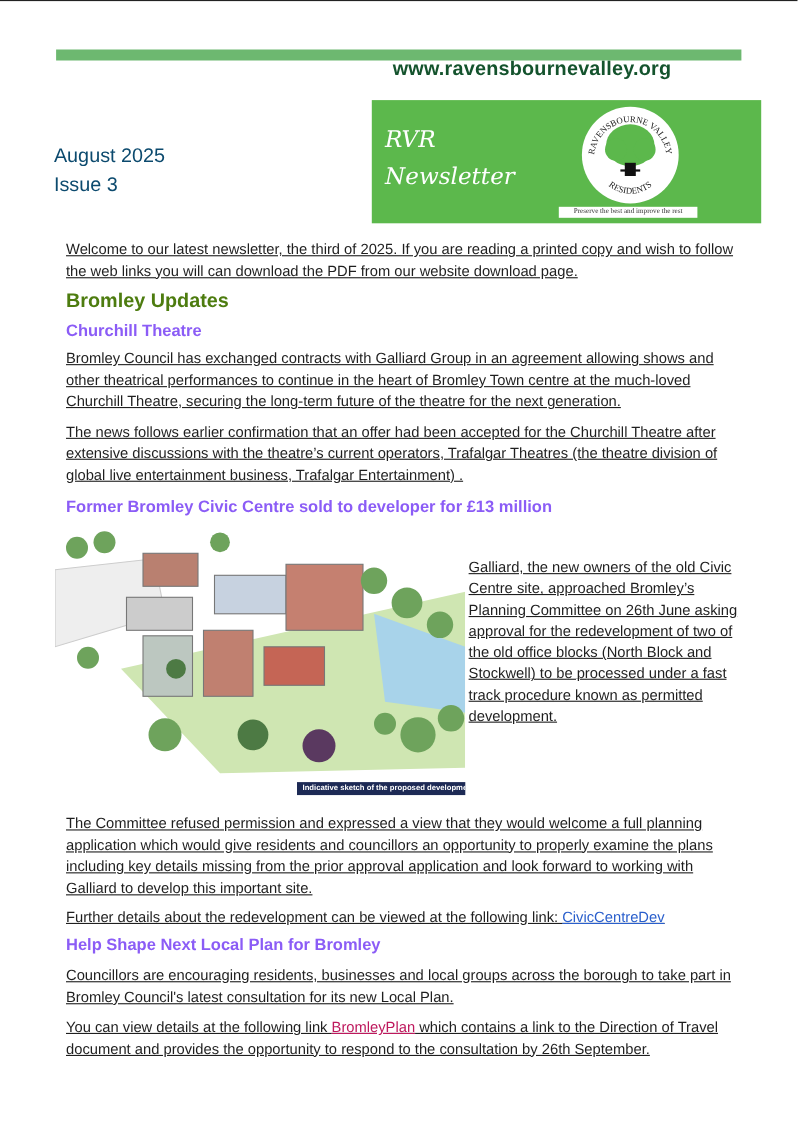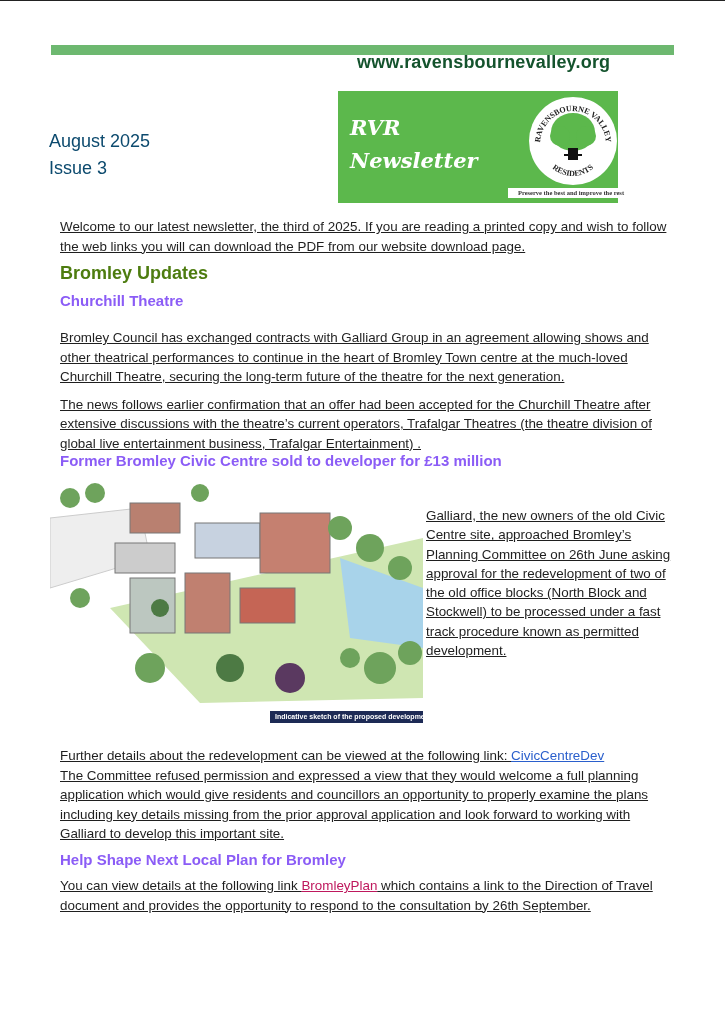--- a/index.html
+++ b/index.html
@@ -4,21 +4,21 @@
 <style>
   html, body { margin: 0; padding: 0; }
   body {
     width: 725px; height: 1032px; background: #ffffff; position: relative; overflow: hidden;
     font-family: "Liberation Sans", sans-serif; color: #1f1f1f;
   }
   .top-rule { position: absolute; left: 0; top: 0; width: 725px; height: 1px; background: #222; }
   .green-bar { position: absolute; left: 51px; top: 45px; width: 623px; height: 10px; background: #6db870; }
   .website { position: absolute; left: 357px; top: 52px; font-size: 18px; font-weight: bold; color: #14532d; letter-spacing: 0.2px; }
   .issue-block { position: absolute; left: 49px; top: 128px; font-size: 18px; line-height: 27px; color: #0c4a6e; }
-  .banner { position: absolute; left: 338px; top: 91px; width: 280px; height: 112px; background: #5cb84c; font-weight: bold; }
+  .banner { position: absolute; left: 338px; top: 91px; width: 354px; height: 112px; background: #5cb84c; }
   .banner-title { position: absolute; left: 12px; top: 20px; color: #fff; font-family: "DejaVu Serif", serif; font-style: italic; font-size: 21px; line-height: 33px; }
   .logo { position: absolute; left: 190px; top: 5px; width: 90px; height: 90px; }
   .motto { position: absolute; left: 170px; top: 97px; width: 126px; height: 10px; background: #fff; font-family: "Liberation Serif", serif; font-size: 6.5px; line-height: 10px; color: #333; text-align: center; white-space: nowrap; }
   .content { position: absolute; left: 60px; width: 615px; }
   p { margin: 0; font-size: 13.4px; line-height: 19.5px; color: #1f1f1f; text-decoration: underline; }
   h1 { margin: 0; font-size: 18px; font-weight: bold; color: #4d7c0f; }
   h2 { margin: 0; font-size: 15px; font-weight: bold; color: #8b5cf6; }
   a.link { color: #2a5fcc; text-decoration: underline; }
   a.link-plain { color: #be185d; text-decoration: underline; }
   .sketch { position: absolute; left: 50px; top: 478px; width: 373px; height: 245px; background: #fff; overflow: hidden; }
@@ -62,21 +62,21 @@
 <div class="content" style="top:217px">
   <p>Welcome to our latest newsletter, the third of 2025. If you are reading a printed copy and wish to follow the web links you will can download the PDF from our website download page.</p>
 </div>
 
 <div class="content" style="top:263px">
   <h1>Bromley Updates</h1>
 </div>
 
 <div class="content" style="top:292px">
   <h2>Churchill Theatre</h2>
-  <p style="margin-top:19px">Bromley Council has exchanged contracts with Galliard Group in an agreement allowing shows and other theatrical performances to continue in the heart of Bromley Town centre at the much-loved Churchill Theatre, securing the long-term future of the theatre for the next generation.</p>
+  <p style="margin-top:7px">Bromley Council has exchanged contracts with Galliard Group in an agreement allowing shows and other theatrical performances to continue in the heart of Bromley Town centre at the much-loved Churchill Theatre, securing the long-term future of the theatre for the next generation.</p>
   <p style="margin-top:8px">The news follows earlier confirmation that an offer had been accepted for the Churchill Theatre after extensive discussions with the theatre’s current operators, Trafalgar Theatres (the theatre division of global live entertainment business, Trafalgar Entertainment) .</p>
 </div>
 
 <div class="content" style="top:452px">
   <h2>Former Bromley Civic Centre sold to developer for £13 million</h2>
 </div>
 
 <div class="sketch">
   <svg width="373" height="233" viewBox="0 0 373 233">
     <rect x="0" y="0" width="373" height="233" fill="#fff"></rect>
@@ -108,20 +108,21 @@
     <circle cx="110" cy="130" r="9" fill="#4d7a44"></circle>
   </svg>
   <div class="caption">Indicative sketch of the proposed development</div>
 </div>
 
 <div class="side-text">
   <p style="line-height:19.3px">Galliard, the new owners of the old Civic Centre site, approached Bromley’s Planning Committee on 26th June asking approval for the redevelopment of two of the old office blocks (North Block and Stockwell) to be processed under a fast track procedure known as permitted development.</p>
 </div>
 
 <div class="content" style="top:739px">
+  <p>The Committee refused permission and expressed a view that they would welcome a full planning application which would give residents and councillors an opportunity to properly examine the plans including key details missing from the prior approval application and look forward to working with Galliard to develop this important site.</p>
   <p style="margin-top:7px"><span>Further details about the redevelopment can be viewed at the following link: </span><a class="link" href="#">CivicCentreDev</a></p>
-  <p>The Committee refused permission and expressed a view that they would welcome a full planning application which would give residents and councillors an opportunity to properly examine the plans including key details missing from the prior approval application and look forward to working with Galliard to develop this important site.</p>
 </div>
 
 <div class="content" style="top:851px">
   <h2>Help Shape Next Local Plan for Bromley</h2>
+  <p style="margin-top:9px">Councillors are encouraging residents, businesses and local groups across the borough to take part in Bromley Council's latest consultation for its new Local Plan.</p>
   <p style="margin-top:8px"><span>You can view details at the following link </span><a class="link-plain" href="#">BromleyPlan</a><span> which contains a link to the Direction of Travel document and provides the opportunity to respond to the consultation by 26th September.</span></p>
 </div>
 
 </body></html>

